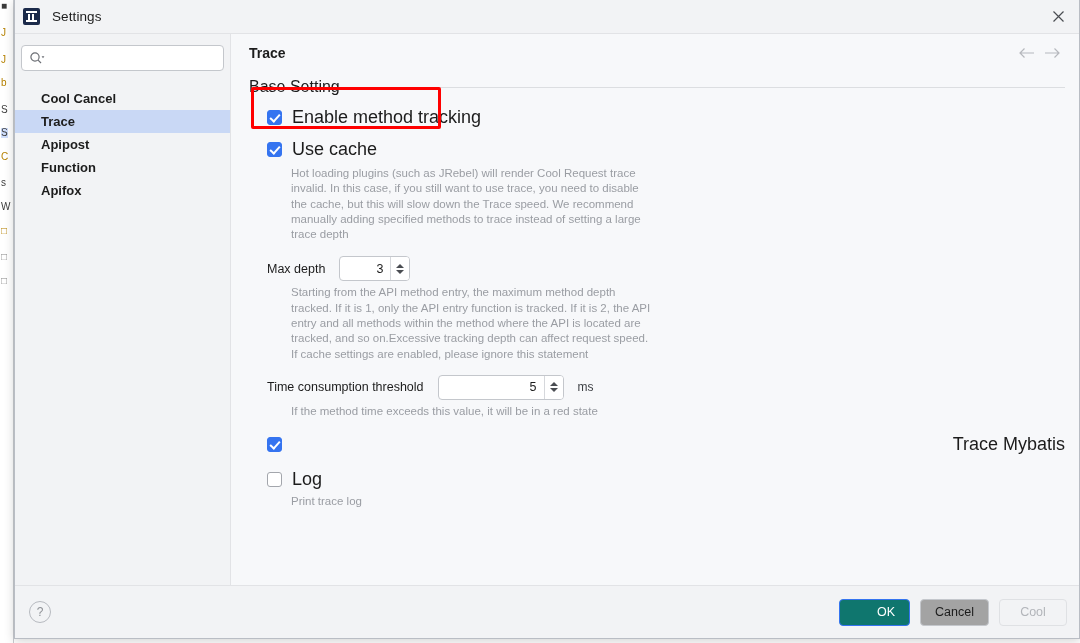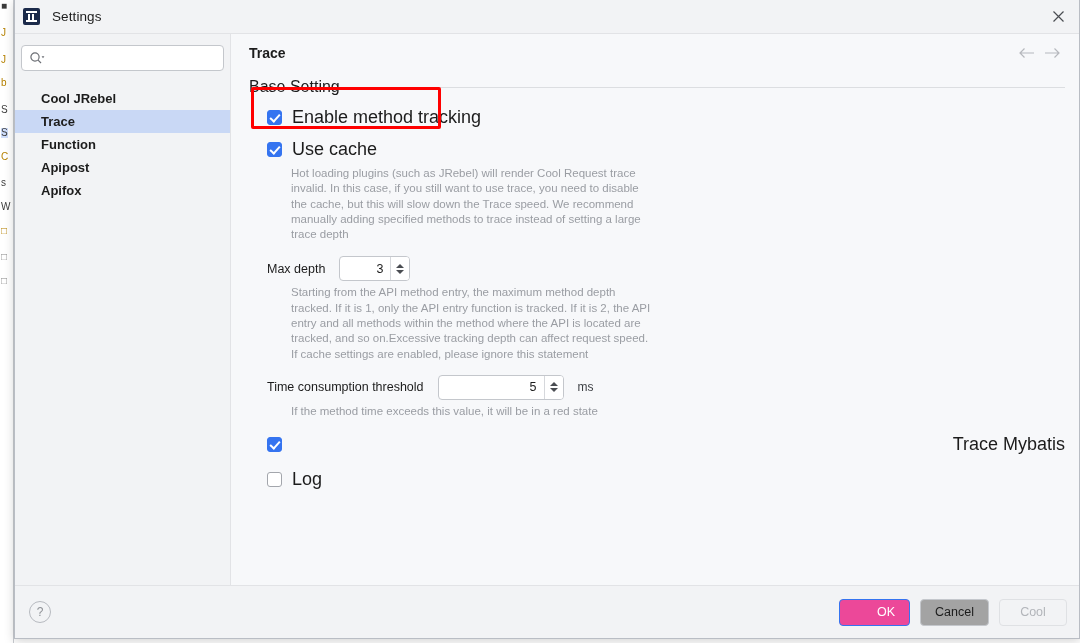--- a/index.html
+++ b/index.html
@@ -276,21 +276,21 @@
     height: 27px;
     min-width: 68px;
     border-radius: 4px;
     font-size: 12.5px;
     font-family: "Liberation Sans", sans-serif;
     display: flex; align-items: center; justify-content: center;
     margin-left: 10px;
     cursor: default;
     padding: 0 14px;
   }
-  .btn.primary { background: #ec4899; color: #fff; border: 1px solid #3574f0; padding-left: 37px; }
+  .btn.primary { background: #0f766e; color: #fff; border: 1px solid #3574f0; padding-left: 37px; }
   .btn.secondary { background: #a3a3a3; color: #1c1c1c; border: 1px solid #c4c7cc; }
   .btn.disabled { background: #f2f3f5; color: #b2b5ba; border: 1px solid #dfe1e4; }
 </style>
 </head>
 <body>
 
 <div id="ide-backdrop">
   <div id="ide-tree-strip">
       <div class="tree-row " style="top: 1px;">■</div>
       <div class="tree-row warn" style="top: 28px;">J</div>
@@ -333,30 +333,30 @@
               <path d="M9.1 9.1 L12 12" stroke="#6b6e74" stroke-width="1.2" fill="none"></path>
               <path d="M12.6 5.2 L15.4 5.2 L14 7.2 Z" fill="#6b6e74"></path>
             </svg>
           </span>
           <input id="search-text" type="text" value="" placeholder="" style="">
         </div>
       </div>
 
       <div id="nav-list">
         <div class="nav-item">
-          <span>Cool JRebel</span>
+          <span>Cool Cancel</span>
         </div>
         <div class="nav-item selected">
           <span>Trace</span>
         </div>
         <div class="nav-item">
+          <span>Apipost</span>
+        </div>
+        <div class="nav-item">
           <span>Function</span>
-        </div>
-        <div class="nav-item">
-          <span>Apipost</span>
         </div>
         <div class="nav-item">
           <span>Apifox</span>
         </div>
       </div>
     </div>
 
     <div id="content-pane">
 
       <div id="content-header">
@@ -423,20 +423,21 @@
         <div class="cb-row indent" style="margin-top:12px;justify-content:space-between;">
           <span class="cbx checked"></span>
           <span class="cb-label">Trace Mybatis</span>
         </div>
 
         <div class="cb-row indent" style="margin-top:9px;">
           <span class="cbx"></span>
           <span class="cb-label">Log</span>
         </div>
 
+        <p class="desc tight">Print trace log</p>
 
         <div id="highlight-box"></div>
       </div>
     </div>
   </div>
 
   <div id="dialog-footer">
     <div id="help-button">
       <span>?</span>
     </div>

